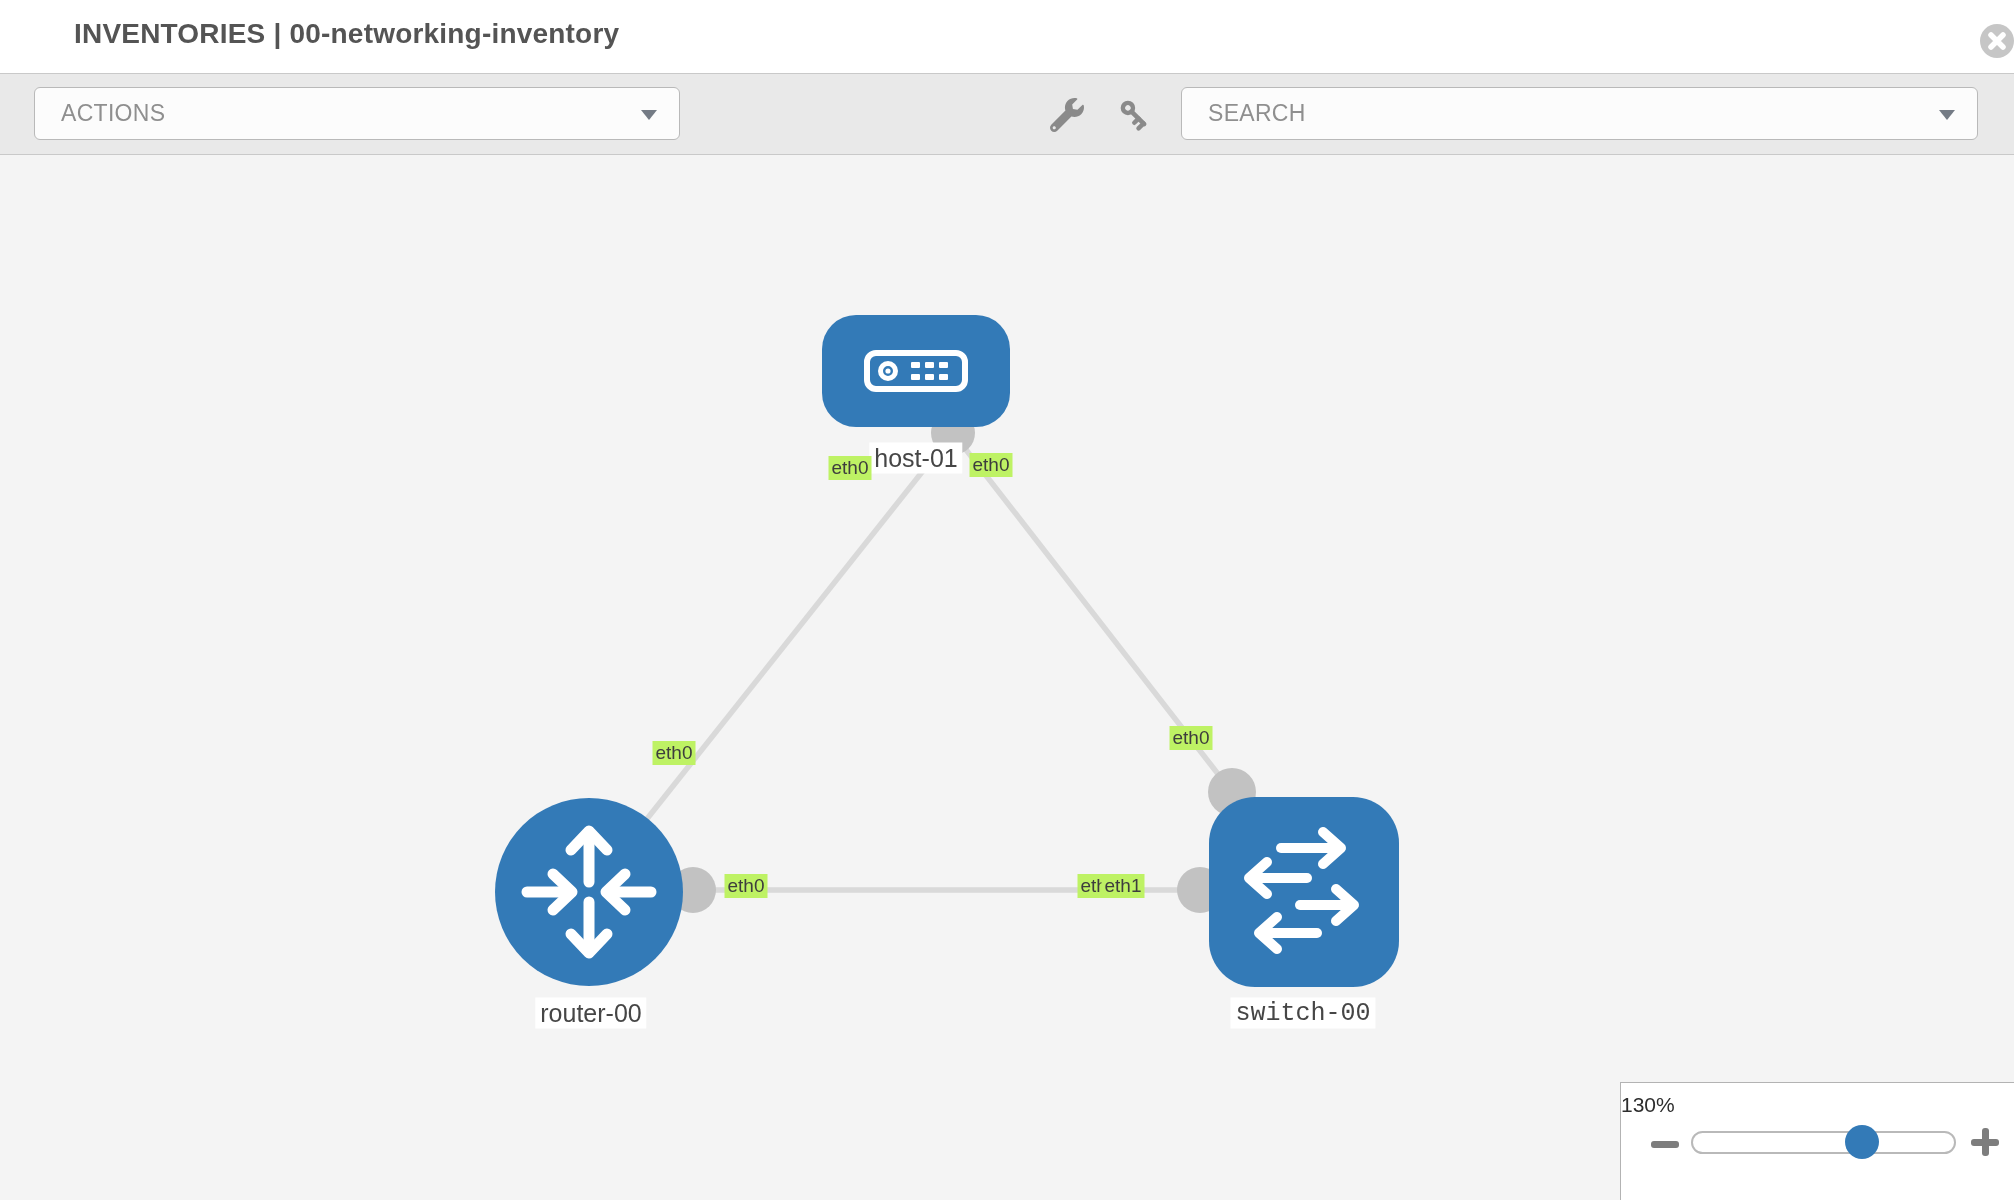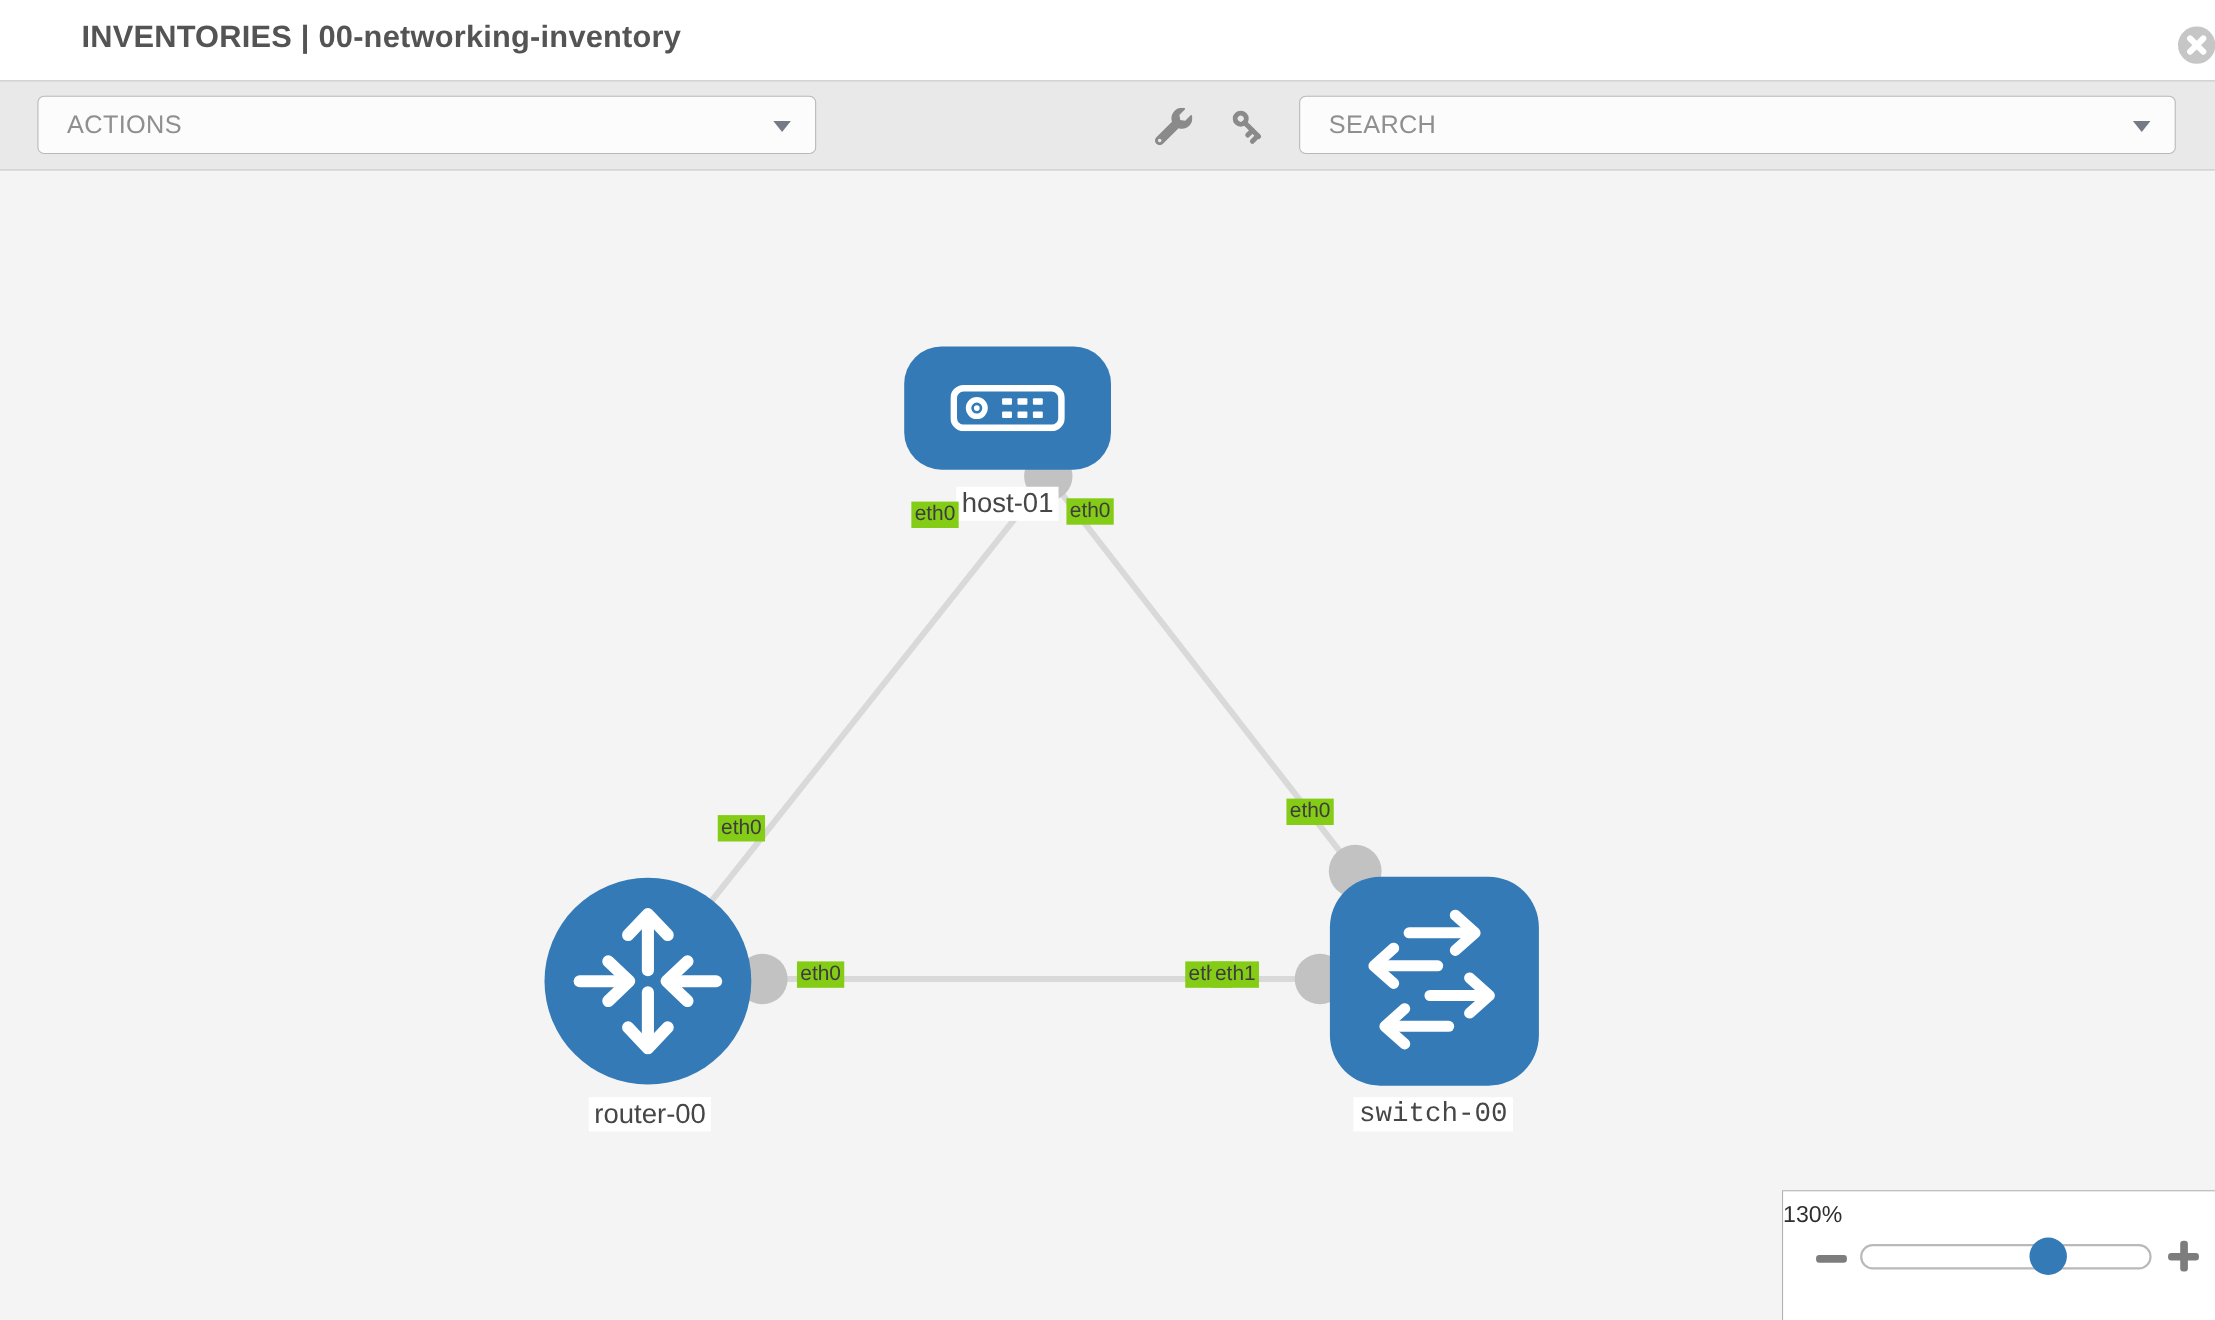--- a/index.html
+++ b/index.html
@@ -10,41 +10,41 @@
   .hdr{position:absolute;left:0;top:0;width:100%;height:73px;background:#fff;z-index:6;margin-left:36px;}
   .hdr h1{margin:0;position:absolute;left:38px;top:18px;font-size:28px;font-weight:700;color:#545454;letter-spacing:.2px;}
   .close-btn{position:absolute;left:1943px;top:23px;width:36px;height:36px;border:none;background:transparent;padding:0;cursor:pointer;}
 
   
   .tbar{position:absolute;left:0;top:73px;width:100%;height:82px;background:#e9e9e9;
     border-top:1px solid #c9c9c9;border-bottom:1px solid #c9c9c9;box-sizing:border-box;z-index:6;}
   .dd{position:absolute;top:13px;height:53px;background:#fcfcfc;border:1px solid #b9b9b9;border-radius:6px;
     box-sizing:border-box;display:flex;align-items:center;padding:0 26px;cursor:pointer;}
   .dd .txt{font-size:23px;color:#8f8f8f;letter-spacing:.3px;}
-  .dd.actions{left:34px;width:708px;}
+  .dd.actions{left:34px;width:646px;}
   .dd.search{left:1181px;width:797px;}
   .caret{position:absolute;right:22px;top:50%;margin-top:-4px;width:0;height:0;
     border-left:8px solid transparent;border-right:8px solid transparent;border-top:10px solid #747b85;}
   .tool{position:absolute;top:24px;width:34px;height:34px;cursor:pointer;}
   .tool.wrench{left:1050px;}
   .tool.key{left:1118px;}
 
   
   .canvas-bg{position:absolute;left:0;top:155px;width:100%;height:1045px;background:#f4f4f4;}
   #stage{position:absolute;left:0;top:0;width:2014px;height:1200px;z-index:1;}
   #linklayer{position:absolute;left:0;top:0;pointer-events:none;}
 
   .node{position:absolute;background:var(--blue,#337ab7);display:flex;align-items:center;justify-content:center;cursor:pointer;}
   .node.host{border-radius:34px;}
   .node.router{border-radius:50%;}
   .node.switch{border-radius:46px;}
 
   .node-label{position:absolute;transform:translate(-50%,-50%);background:#fff;color:#464646;
     font-size:25px;line-height:31px;padding:0 5px;white-space:nowrap;z-index:3;}
-  .iface-label{position:absolute;transform:translate(-50%,-50%);background:#84cc16;color:#3d3d3d;
+  .iface-label{position:absolute;transform:translate(-50%,-50%);background:#bef264;color:#3d3d3d;
     font-size:19px;line-height:24px;padding:0 3px;white-space:nowrap;z-index:4;}
 
   
   .zoom-panel{position:absolute;left:1620px;top:1082px;width:396px;height:120px;background:#fff;
     border:1px solid #b3b3b3;box-sizing:border-box;z-index:5;}
   .zoom-label{position:absolute;left:0;top:10px;width:100%;font-size:21px;color:#2e2e2e;}
   .zoom-minus{position:absolute;left:30px;top:58px;width:28px;height:7px;background:#7d7d7d;border-radius:3px;cursor:pointer;}
   .zoom-plus{position:absolute;left:350px;top:45px;width:28px;height:28px;cursor:pointer;}
   .zoom-plus::before{content:"";position:absolute;left:0;top:11px;width:28px;height:7px;background:#7d7d7d;border-radius:3px;}
   .zoom-plus::after{content:"";position:absolute;left:11px;top:0;width:7px;height:28px;background:#7d7d7d;border-radius:3px;}

